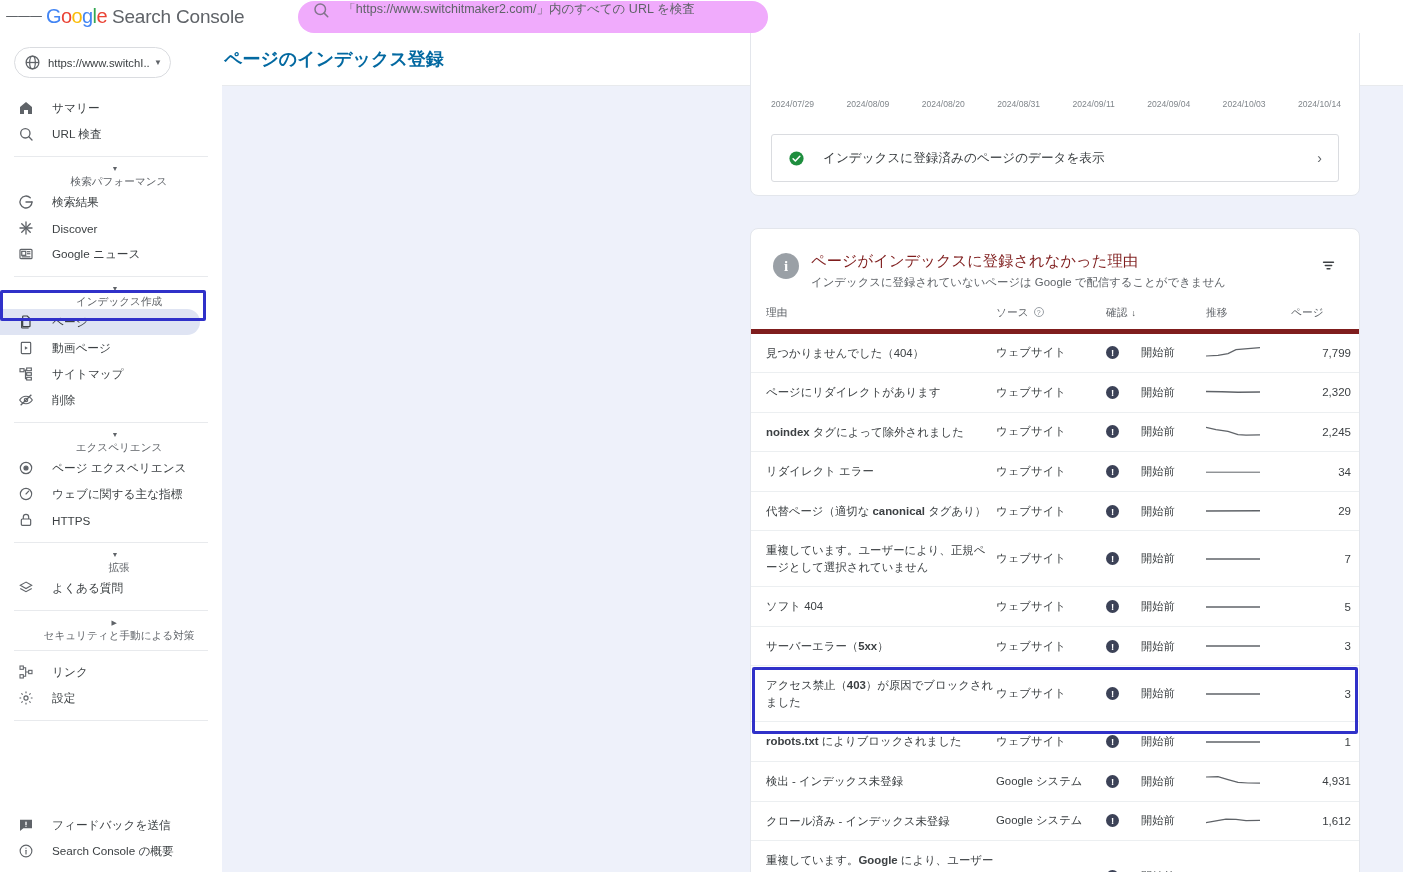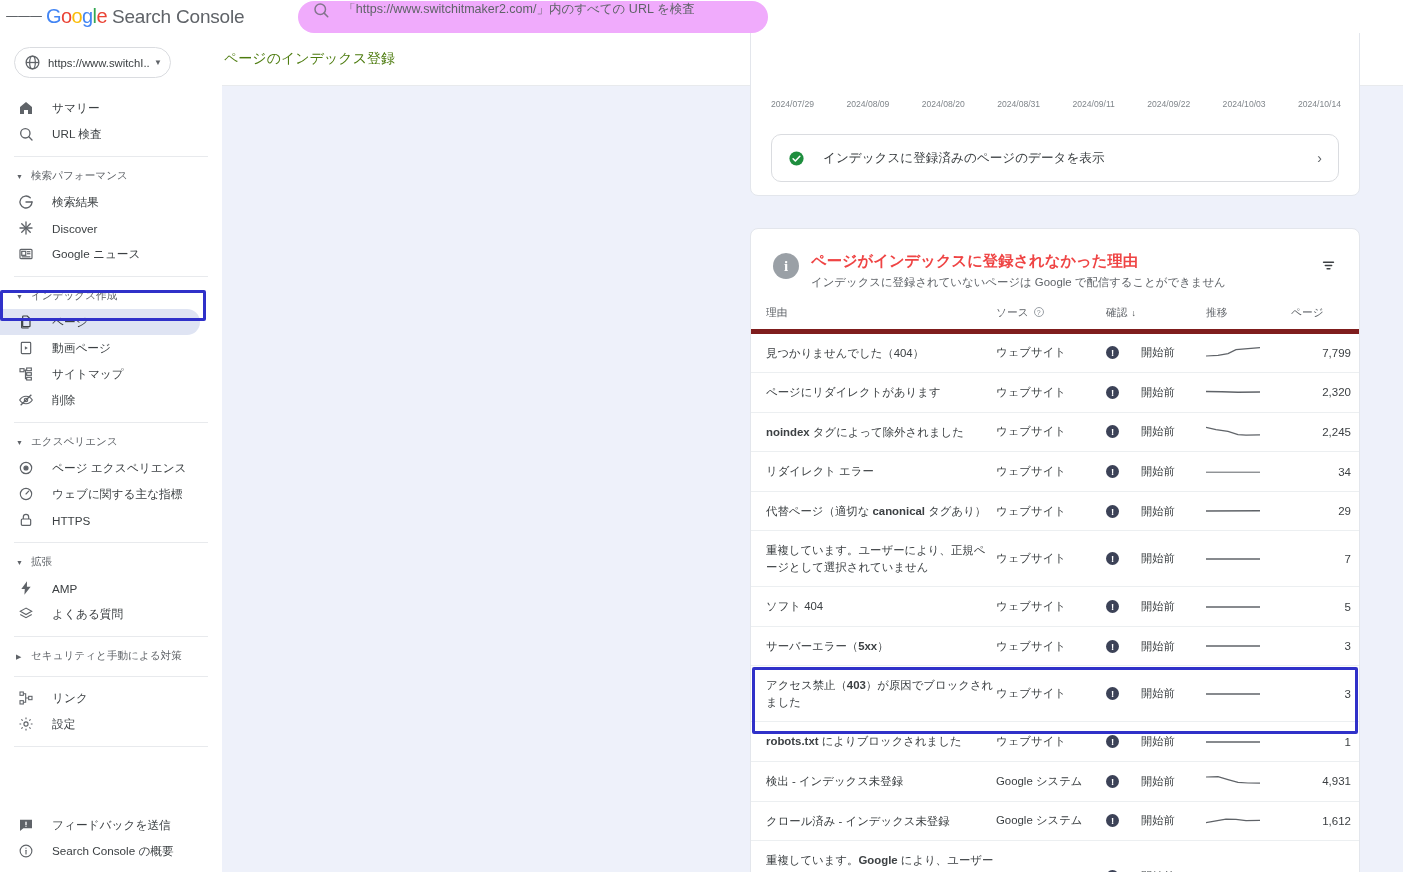--- a/index.html
+++ b/index.html
@@ -79,39 +79,39 @@
     border-top-right-radius: 13px; border-bottom-right-radius: 13px;
     margin-right: 22px;
   }
   .nav-item .ic { width: 19px; height: 19px; flex:0 0 19px; margin-right: 17px; display:flex; align-items:center; justify-content:center; }
   .nav-item .lbl { font-size:11.7px; color:#3c4043; white-space:nowrap; }
   .nav-item.active { background:#dfe4f3; }
   .nav-item.active .lbl { color:#3c4043; }
 
   .nav-section {
     display:flex; align-items:center; height:22px; padding-left: 16px;
-    margin-top: 6px; margin-bottom: 2px; cursor:pointer;
+    margin-top: 6px; margin-bottom: 2px; cursor:pointer;flex-direction:column;
   }
   .nav-section .tri { width:10px; flex:0 0 10px; margin-right:5px; color:#5f6368; font-size:7px; line-height:1; }
   .nav-section .stxt { font-size:10.6px; color:#5f6368; white-space:nowrap; }
 
   .nav-sep { height:1px; background:#e8eaed; margin: 9px 14px 8px 14px; }
 
   .nav-bottom { position:absolute; left:0; bottom: 8px; width: 222px; }
 
   
   .main {
     position:absolute; top:33px; left:222px; width:1181px; height:839px;
     background:#ffffff; overflow:hidden;
   }
   .page-head {
     height: 53px; display:flex; align-items:center; padding-left: 2px;
     border-bottom: 1px solid #e8eaed;
   }
-  .page-title { font-size:14px; color:#4d7c0f; font-weight:400; }
+  .page-title { font-size:18px; color:#0369a1; font-weight:700; }
 
   .content-area {
     position:absolute; top:53px; left:0; width:1338px; height: 786px;
     background:#eef1fa;
   }
 
   
   .card {
     background:#fff; border:1px solid #e3e6ec; border-radius:8px;
   }
@@ -120,42 +120,42 @@
     border-radius: 8px; overflow:hidden;
   }
   .chart-axis {
     position:absolute; left:0; bottom: 86px; width: 610px;
     display:flex; justify-content:space-between; padding: 0 20px;
   }
   .chart-axis .tick { font-size:8.6px; color:#80868b; white-space:nowrap; }
 
   .banner {
     position:absolute; left: 549px; top: 48px; width: 568px; height: 48px;
-    background:#fff; border:1px solid #dadce0; border-radius:10px;
+    background:#fff; border:1px solid #dadce0; border-radius:3px;
     display:flex; align-items:center; padding: 0 16px; cursor:pointer;
   }
   .banner .ok { width:17px; height:17px; flex:0 0 17px; margin-right:18px; }
   .banner .btxt { font-size:12.6px; color:#3c4043; flex:1; }
   .banner .chev { color:#5f6368; font-size:14px; font-weight:300; }
 
   
   .reasons-card {
     position:absolute; left: 528px; top: 142px; width: 610px; height: 725px;
     background:#fff; border:1px solid #e3e6ec; border-radius:8px;
     overflow:hidden;
   }
   .rc-head { display:flex; align-items:flex-start; padding: 22px 22px 0 22px; }
   .rc-info {
     width:26px; height:26px; flex:0 0 26px; border-radius:50%;
     background:#9aa0a6; color:#fff; font-size:15px; font-weight:700;
     display:flex; align-items:center; justify-content:center;
     font-family:"Liberation Serif", serif; margin-right:12px; margin-top:2px;
   }
   .rc-titles { flex:1; }
-  .rc-title { font-size:15.3px; color:#ef4444; font-weight:700; line-height:1.35; }
+  .rc-title { font-size:15.3px; color:#7f1d1d; font-weight:400; line-height:1.35; }
   .rc-sub { font-size:11.4px; color:#5f6368; margin-top:3px; }
   .rc-filter { width:26px; flex:0 0 26px; display:flex; justify-content:flex-end; padding-top:6px; cursor:pointer; }
 
   table.reasons { width: 100%; border-collapse: collapse; margin-top: 16px; table-layout: fixed; }
   table.reasons th {
     font-size:10.7px; font-weight:400; color:#5f6368; text-align:left;
     padding: 0 0 9px 0; border-bottom:5px solid #7f1d1d; vertical-align:bottom;
   }
   table.reasons td {
     font-size:11.4px; color:#3c4043; padding: 11px 0; border-bottom:1px solid #eceff1;
@@ -386,28 +386,20 @@
         <span class="lbl">HTTPS</span>
       </div>
 
       <div class="nav-sep"></div>
 
       <div class="nav-section">
         <span class="tri">▼</span>
         <span class="stxt">拡張</span>
       </div>
 
-      <div class="nav-item">
-        <span class="ic">
-          <svg viewBox="0 0 24 24" width="16" height="16" fill="#5f6368">
-              <path d="M13.5 2 5 13.4h5.2L9.6 22 19 10.2h-5.6z"></path>
-            </svg>
-        </span>
-        <span class="lbl">AMP</span>
-      </div>
 
 
       <div class="nav-item">
         <span class="ic">
           <svg viewBox="0 0 24 24" width="16" height="16" fill="none" stroke="#5f6368" stroke-width="1.6">
             <path d="M12 3.2 3.4 8 12 12.8 20.6 8z"></path>
               <path d="M3.4 12.8 12 17.6l8.6-4.8"></path>
           </svg>
         </span>
         <span class="lbl">よくある質問</span>
@@ -480,21 +472,21 @@
     <div class="content-area">
 
       <div class="card chart-card">
 
         <div class="chart-axis">
           <span class="tick">2024/07/29</span>
           <span class="tick">2024/08/09</span>
           <span class="tick">2024/08/20</span>
           <span class="tick">2024/08/31</span>
           <span class="tick">2024/09/11</span>
-          <span class="tick">2024/09/22</span>
+          <span class="tick">2024/09/04</span>
           <span class="tick">2024/10/03</span>
           <span class="tick">2024/10/14</span>
         </div>
       </div>
 
       <div class="banner">
         <svg class="ok" viewBox="0 0 24 24">
           <circle cx="12" cy="12" r="10" fill="#1e8e3e"></circle>
           <path d="M7.2 12.3l3.2 3.2 6.3-6.6" fill="none" stroke="#fff" stroke-width="2.2" stroke-linecap="round" stroke-linejoin="round"></path>
         </svg>

